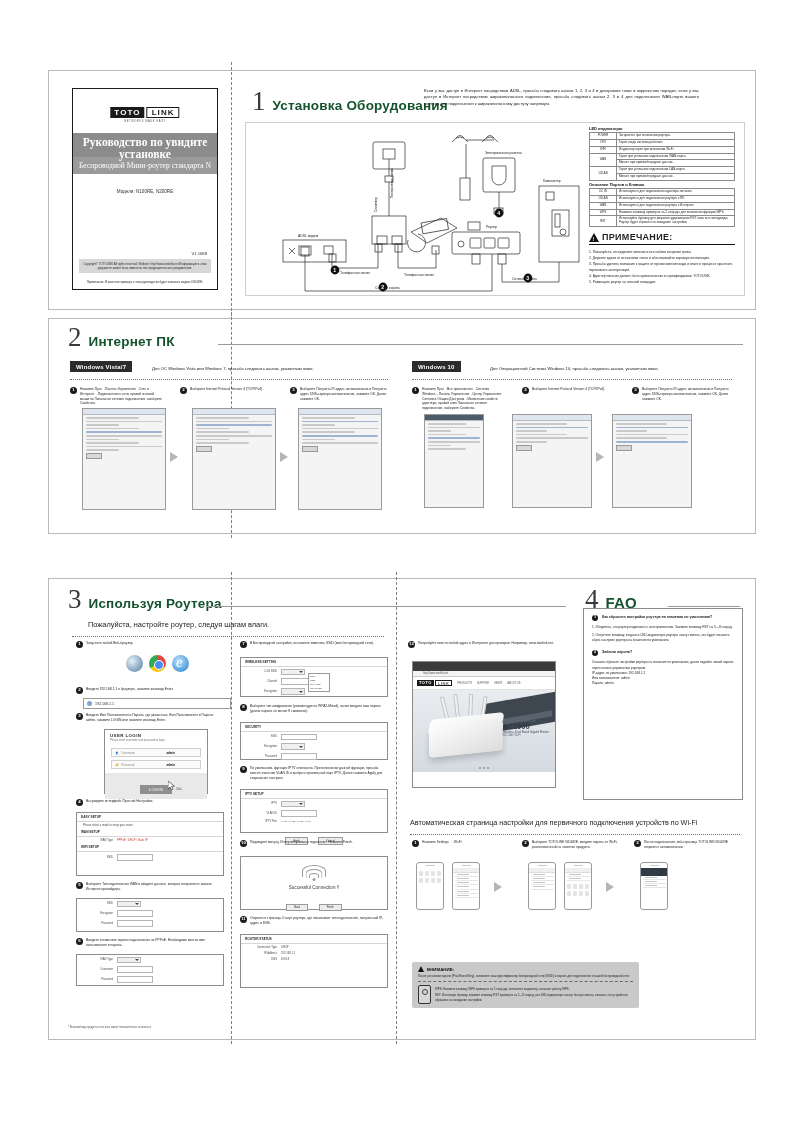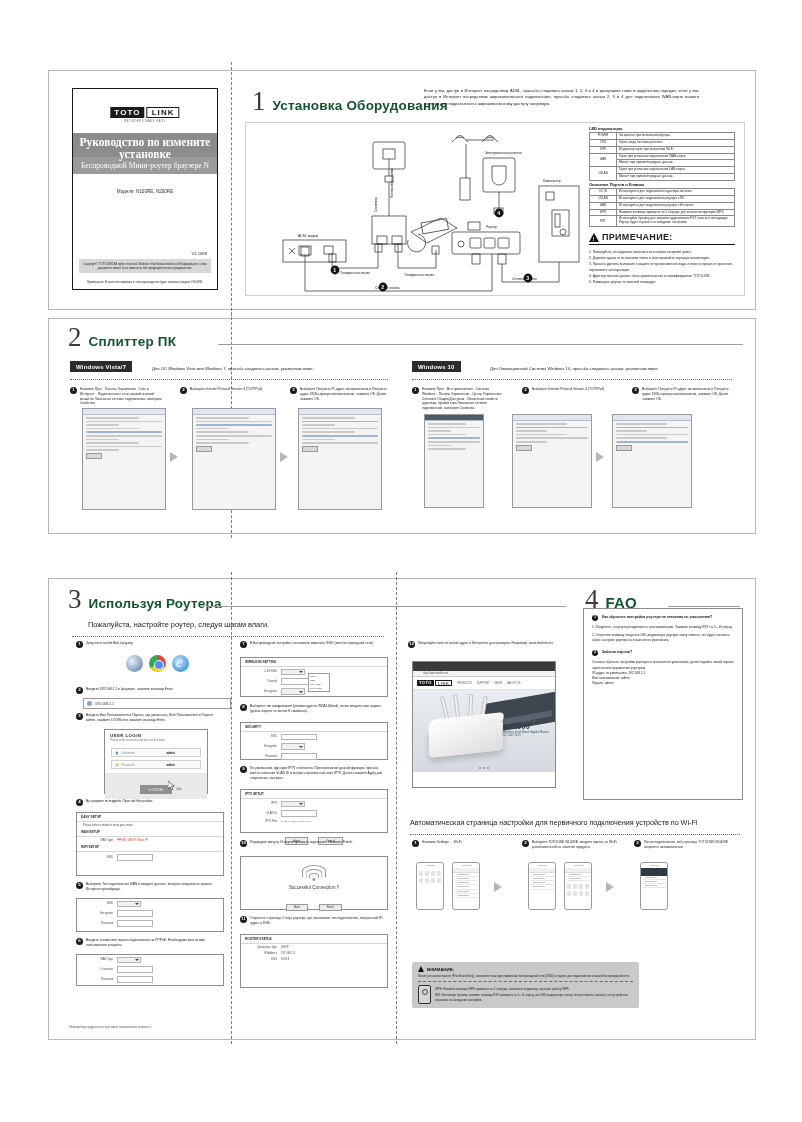--- a/index.html
+++ b/index.html
@@ -164,22 +164,22 @@
   <div class="dashfold" style="left:231px;top:62px;height:254px;"></div>
 
   <div class="cover">
     <div class="logo">
       <span class="l1">TOTO</span>
       <span class="l2">LINK</span>
     </div>
     <div class="logo-sub">NETWORKS MADE EASY</div>
     <div class="cover-band"></div>
     <div class="cover-band2"></div>
-    <div class="cover-title">Руководство по измените установке</div>
-    <div class="cover-sub">Беспроводной Мини-роутер браузере N</div>
+    <div class="cover-title">Руководство по увидите установке</div>
+    <div class="cover-sub">Беспроводной Мини-роутер стандарта N</div>
     <div class="cover-models">Модели: N100RE, N200RE</div>
     <div class="cover-ver">V1.1688</div>
     <div class="cover-copy">Copyright© TOTOLINK All rights reserved. Website: http://www.totolink.net Информация в этом документе может быть изменена без предварительного уведомления.</div>
     <div class="cover-note">Примечание: В качестве примера в этом руководстве будет показана модель N100RE.</div>
   </div>
 
   <div class="step-head" style="left:252px;top:88px;">
     <span class="step-num">1</span>
     <span class="step-title">Установка Оборудования</span>
   </div>
@@ -340,21 +340,21 @@
     <div>3. Просьба уделить внимание к защите от проникновения воды и влаги в процессе хранения, перевозки и эксплуатации.</div>
     <div>4. Адаптер питания должен быть оригинальным и сертифицирован TOTOLINK.</div>
     <div>5. Размещать роутер на плоской площадке.</div>
   </div>
 
   <div class="sheet" style="left:48px;top:318px;width:706px;height:214px;"></div>
   <div class="dashfold" style="left:231px;top:312px;height:226px;"></div>
 
   <div class="step-head" style="left:68px;top:324px;">
     <span class="step-num">2</span>
-    <span class="step-title">Сплиттер ПК</span>
+    <span class="step-title">Интернет ПК</span>
   </div>
   <div class="step-rule" style="left:218px;top:344px;width:525px;"></div>
 
   <div class="os-tag" style="left:70px;top:361px;">Windows Vista/7</div>
   <div class="os-line" style="left:152px;top:366px;">Для ОС Windows Vista или Windows 7, просьба следовать шагам, указанным ниже.</div>
   <div class="dotrule" style="left:70px;top:379px;width:318px;"></div>
 
   <div class="stepitem" style="left:70px;top:387px;width:92px;">
     <span class="bullet">1</span>
     <span class="tx">Нажмите Пуск→Панель Управления→Сеть и Интернет→Подключения к сети, правой кнопкой мыши по Локальное сетевое подключение, выберите Свойства.</span>

